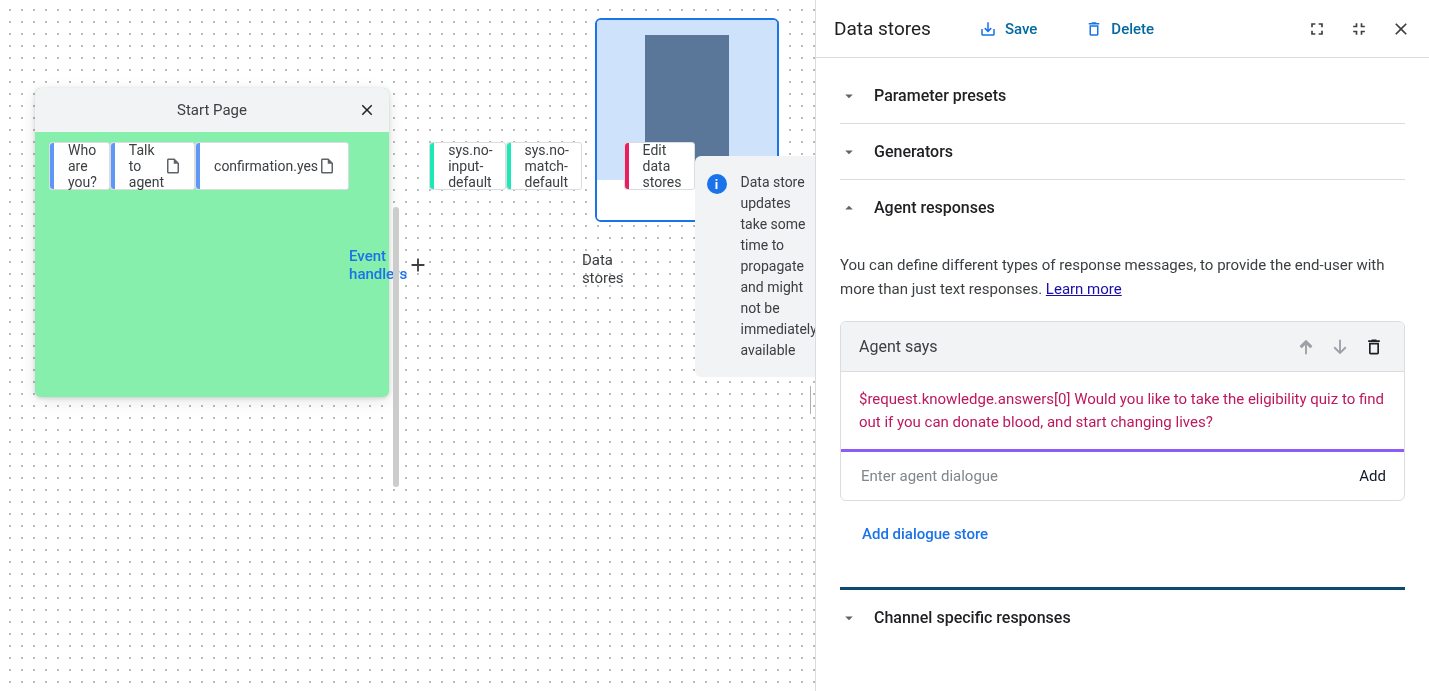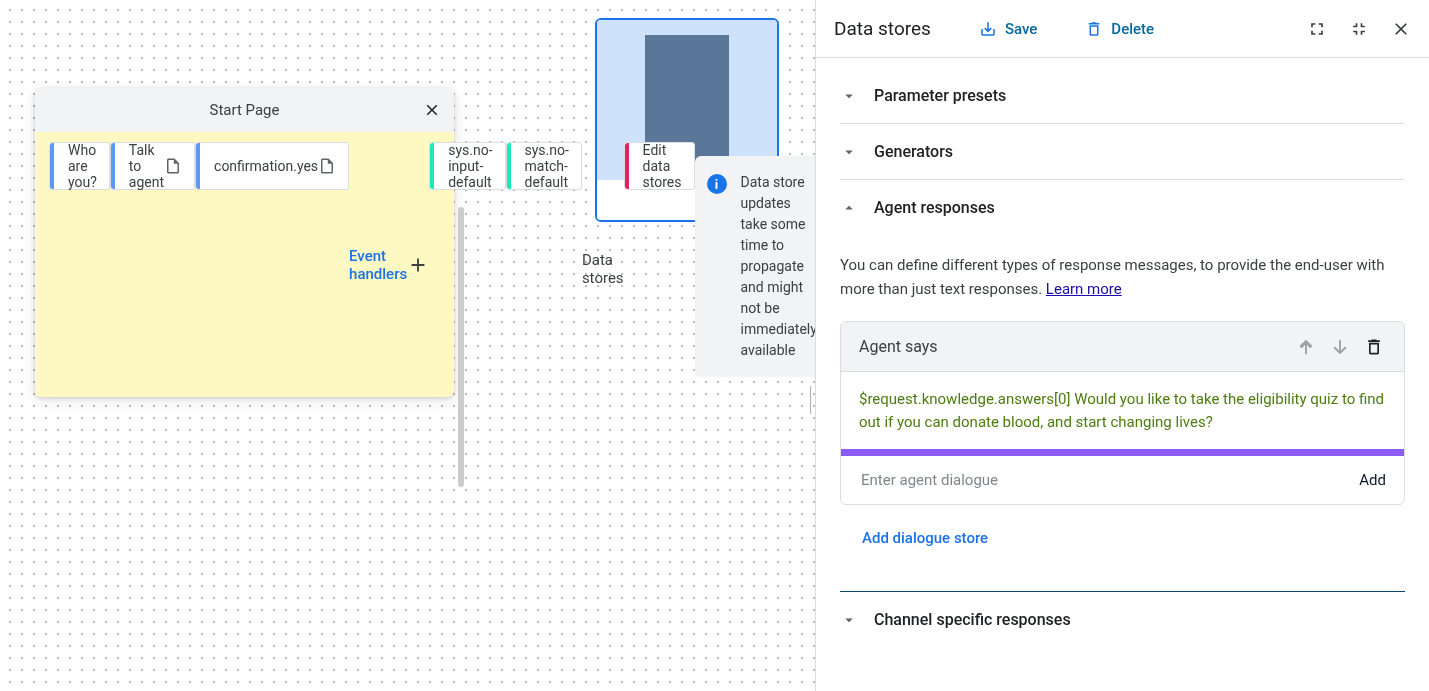--- a/index.html
+++ b/index.html
@@ -20,22 +20,22 @@
     height: 691px;
     background-color: #fff;
     background-image: radial-gradient(#bbb 1px, transparent 1px);
     background-size: 12px 12px;
     background-position: 4px 4px;
   }
   .panel-left {
     position: absolute;
     left: 35px;
     top: 88px;
-    width: 419px;
-    background: #fef9c3;
+    width: 354px;
+    background: #86efac;
     border-radius: 6px;
     box-shadow: 0 1px 4px rgba(0,0,0,0.15), 0 4px 16px rgba(0,0,0,0.1);
     display: flex;
     flex-direction: column;
   }
   .panel-left-header {
     background: #f1f3f4;
     border-radius: 6px 6px 0 0;
     height: 44px;
     display: flex;
@@ -208,22 +208,22 @@
     height:50px;display:flex;align-items:center;
     padding: 0 18px;
     border-bottom:1px solid #dadce0;
     border-radius:6px 6px 0 0;
   }
   .agent-card-hdr .title { font-size:16px;color:#3c4043;flex:1;}
   .agent-card-hdr .ctrl { width:24px;height:24px;display:flex;align-items:center;justify-content:center;cursor:pointer;color:#9aa0a6;margin-left:10px;}
   .agent-card-hdr .ctrl.dark { color:#202124;}
   .agent-text {
     padding: 16px 18px;
-    font-size:15px;line-height:1.5;color:#4d7c0f;
-    border-bottom:7px solid #8b5cf6;
+    font-size:15px;line-height:1.5;color:#be185d;
+    border-bottom:3px solid #8b5cf6;
   }
   .agent-input-row {
     display:flex;align-items:center;padding: 14px 18px;gap:12px;
   }
   .agent-input-row input {
     flex:1;border:none;font-size:15px;color:#3c4043;outline:none;
     font-family:inherit;
   }
   .agent-input-row input::placeholder { color:#80868b;}
   .agent-input-row .add { color:#0f172a;font-size:15px;cursor:pointer;}
@@ -425,21 +425,21 @@
         <div class="agent-text">$request.knowledge.answers[0] Would you like to take the eligibility quiz to find out if you can donate blood, and start changing lives?</div>
         <div class="agent-input-row">
           <input type="text" placeholder="Enter agent dialogue" style="">
           <div class="add">Add</div>
         </div>
       </div>
 
       <div class="add-dialogue">Add dialogue store</div>
     </div>
 
-    <div class="accordion" style="border-top:1px solid #0c4a6e;border-bottom:none;">
+    <div class="accordion" style="border-top:3px solid #0c4a6e;border-bottom:none;">
       <div class="chev">
         <svg viewBox="0 0 24 24" width="18" height="18">
             <path fill="#5f6368" d="M7 10l5 5 5-5z"></path>
           </svg>
       </div>
       <div class="title">Channel specific responses</div>
     </div>
   </div>
 </div>
 

